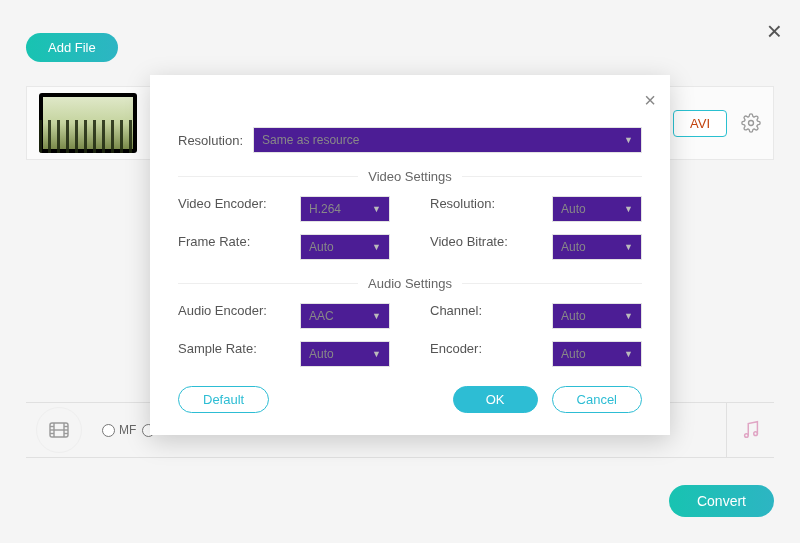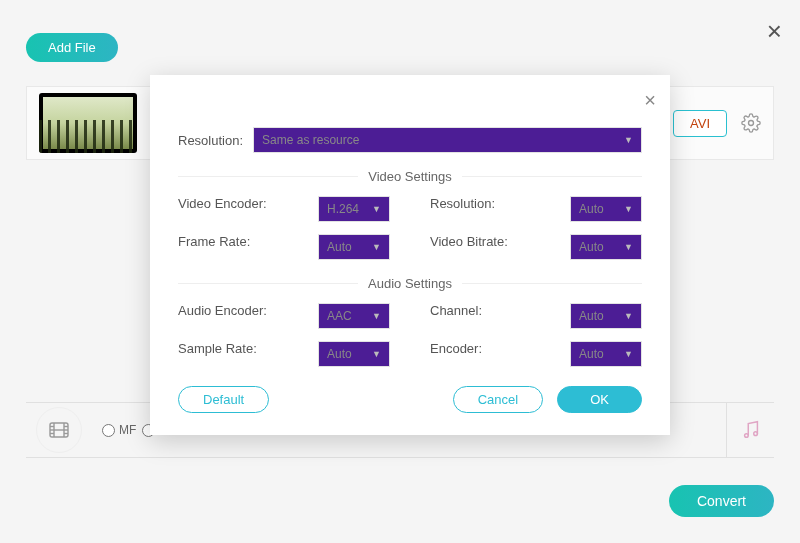--- a/index.html
+++ b/index.html
@@ -32,21 +32,21 @@
   
   
   .modal { position: absolute; top: 75px; left: 150px; width: 520px; height: 360px; background: #fff; box-shadow: 0 6px 24px rgba(0,0,0,0.18); padding: 20px 28px 24px; }
   .modal-close { position: absolute; top: 14px; right: 14px; font-size: 20px; color: #888; cursor: pointer; }
   
   .top-res-row { display: flex; align-items: center; gap: 10px; margin-top: 32px; }
   .lbl { font-size: 13px; color: #555; }
   .sel { border: 1px solid #e3e3e3; background: #4c1d95; height: 24px; font-size: 12px; color: #888; padding: 12px 8px; display: flex; align-items: center; justify-content: space-between; cursor: pointer; }
   .sel .caret { font-size: 9px; color: #bbb; }
   .sel.wide { flex: 1; }
-  .sel.small { width: 72px; }
+  .sel.small { width: 90px; }
   
   .sec-head { display: flex; align-items: center; margin: 16px 0 12px; }
   .sec-head::before, .sec-head::after { content: ""; flex: 1; border-top: 1px solid #eee; }
   .sec-head span { font-size: 13px; color: #666; padding: 0 10px; }
   
   .grid2 { display: grid; grid-template-columns: 1fr 1fr; column-gap: 40px; row-gap: 12px; }
   .field { display: flex; align-items: flex-start; justify-content: space-between; gap: 10px; }
   
   .modal-actions { position: absolute; bottom: 22px; left: 28px; right: 28px; display: flex; align-items: center; }
   .pill-btn { border-radius: 14px; padding: 5px 24px; font-size: 13px; cursor: pointer; border: 1px solid #2dbdd4; background: #fff; color: #2dbdd4; }
@@ -190,17 +190,17 @@
           <span>Auto</span>
           <span class="caret">▼</span>
         </div>
     </div>
   </div>
 
   <div class="modal-actions">
     <button class="pill-btn">Default</button>
     <div class="spacer"></div>
     <div class="right">
+      <button class="pill-btn primary">OK</button>
       <button class="pill-btn">Cancel</button>
-      <button class="pill-btn primary">OK</button>
     </div>
   </div>
 </div>
 
 </body></html>

